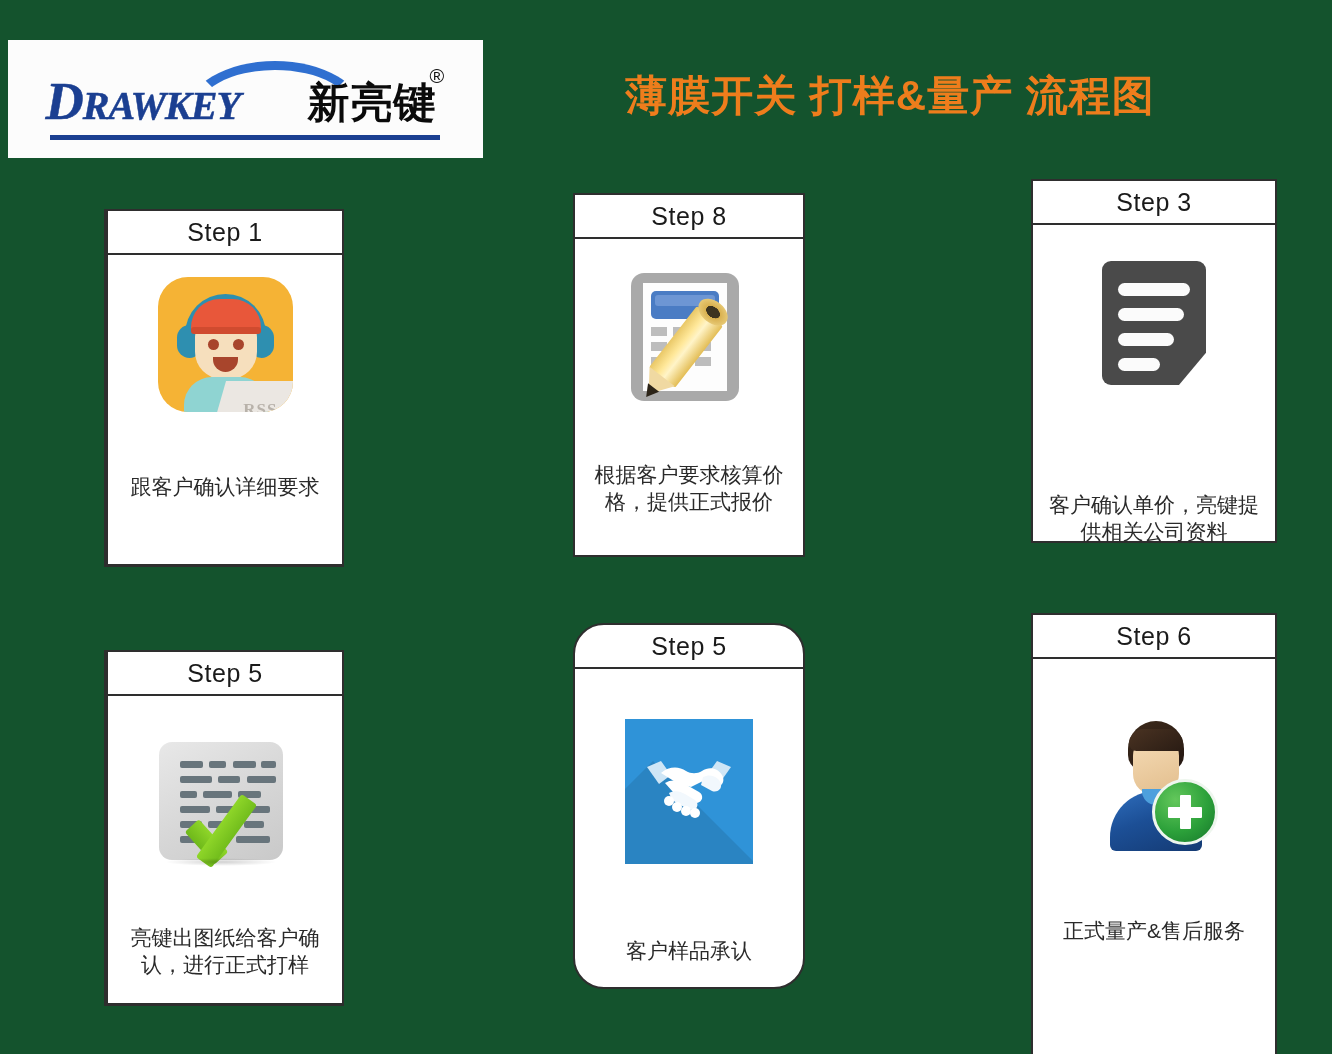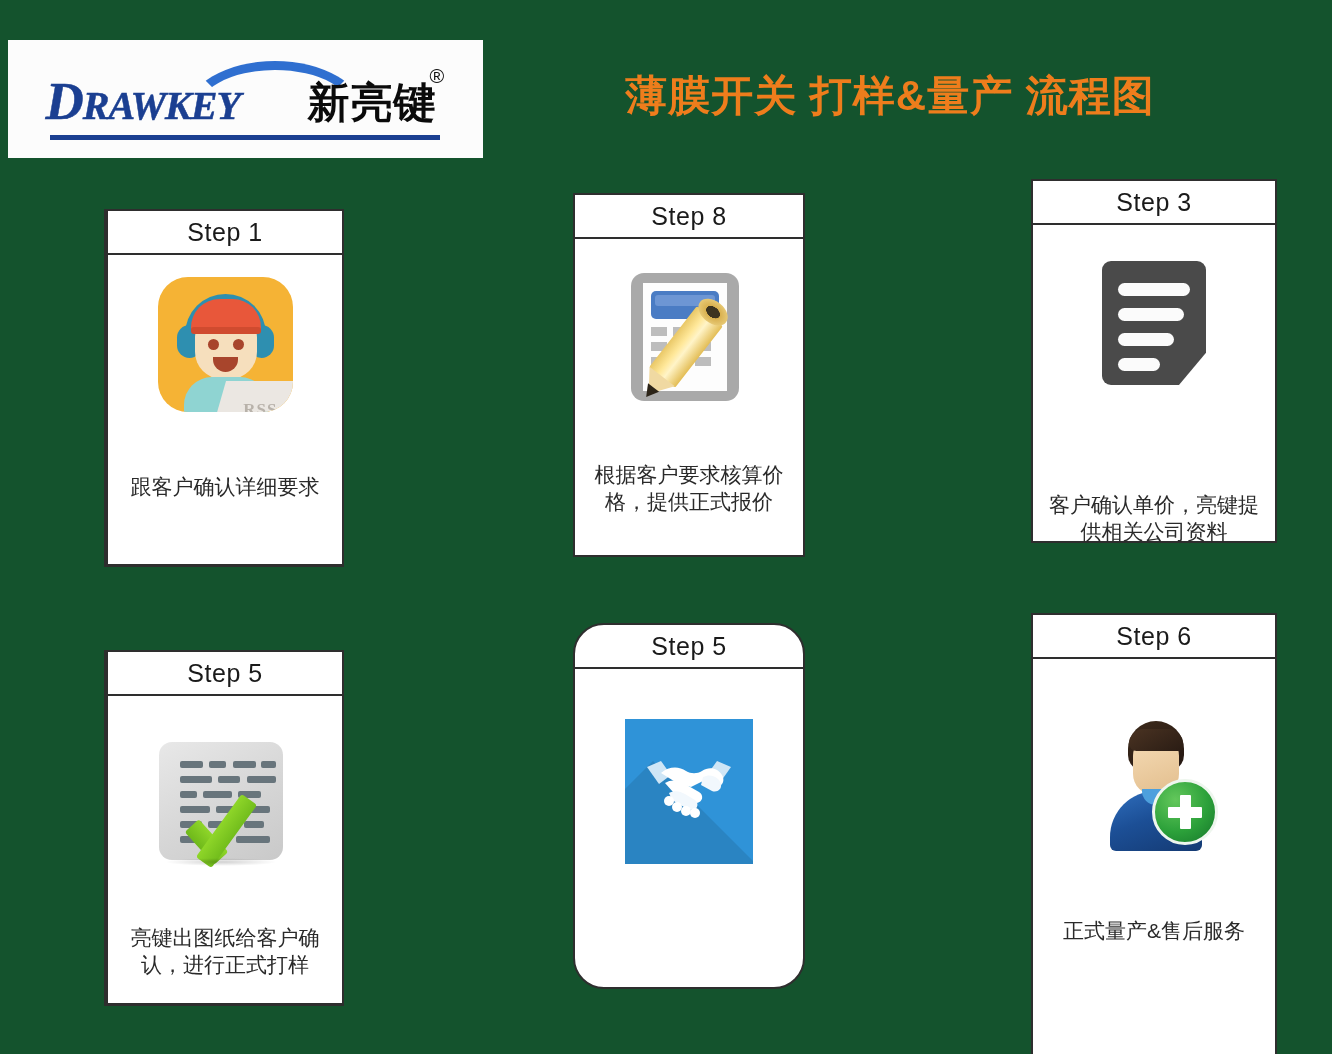--- a/index.html
+++ b/index.html
@@ -439,20 +439,21 @@
             <path d="M30 36 C35 33, 41 34, 46 37 L56 43 C60 46, 59 52, 54 53
                      C51 53, 48 52, 45 50 L33 43 Z" fill="#f2f8fd"></path>
             <circle cx="30" cy="44" r="5" fill="#ffffff"></circle>
             <circle cx="38" cy="50" r="5" fill="#ffffff"></circle>
             <circle cx="47" cy="54" r="5" fill="#ffffff"></circle>
             <circle cx="56" cy="56" r="5" fill="#ffffff"></circle>
             <path d="M64 20 C72 16, 80 20, 82 27 C83 32, 78 36, 73 34 L62 28 Z" fill="#f2f8fd"></path>
           </svg>
         </div>
       </div>
+      <div class="caption" style="top:268px;">客户样品承认</div>
     </div>
   </div>
 
   <div class="card" style="left:1031px; top:613px; width:246px; height:454px;">
     <div class="card-head">
       <span class="card-head-label">Step 6</span>
     </div>
     <div class="card-body">
       <div class="icon-slot" style="top:62px;">
         <div class="ic-user">

